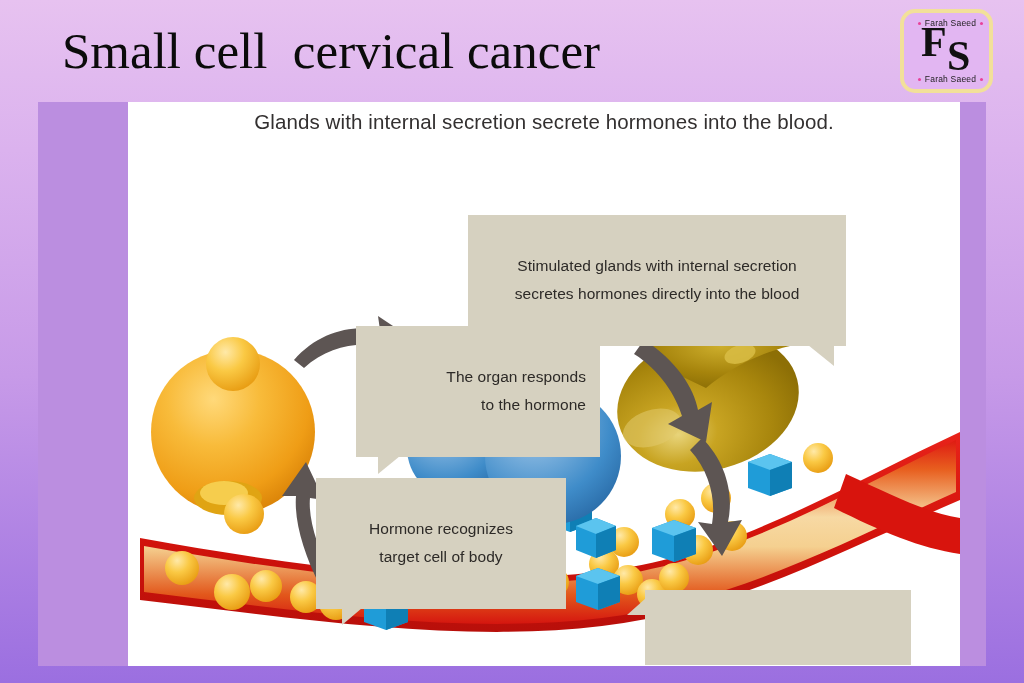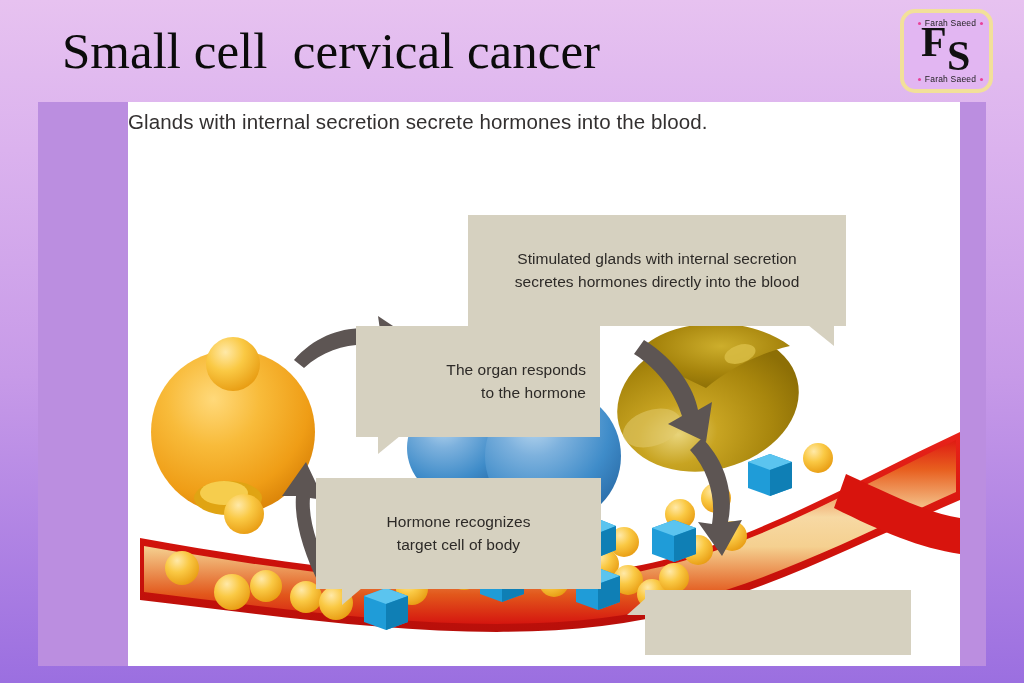--- a/index.html
+++ b/index.html
@@ -52,35 +52,35 @@
   
   #inner-panel{
     position:absolute;left:38px;top:102px;width:948px;height:564px;
     background:#bb8ee0;
   }
   #content-panel{
     position:absolute;left:128px;top:102px;width:832px;height:564px;
     background:#ffffff;overflow:hidden;
   }
   #diagram-heading{
-    position:absolute;left:0;top:8px;width:832px;
+    position:absolute;left:0;top:8px;width:832px;text-align:center;
     font-size:20.5px;color:#333030;font-weight:normal;
     letter-spacing:0.1px;
   }
 
   
   #stage{position:absolute;left:0;top:0;width:832px;height:564px;}
   #stage svg{position:absolute;left:0;top:0;}
 
   
   .callout{
     position:absolute;
     background:#d6d1c0;
     color:#2d2a27;
-    font-size:15.5px;line-height:23px;
+    font-size:15.5px;line-height:28px;
     text-align:center;
     padding:9px 14px 10px 14px;
     box-sizing:border-box;
     white-space:pre-line;
     letter-spacing:0.05px;
   }
   .callout .tail{
     position:absolute;width:0;height:0;
   }
   #callout-secretion{ left:340px; top:113px; width:378px; }
@@ -88,21 +88,21 @@
     right:12px;bottom:-20px;
     border-left:26px solid transparent;
     border-top:21px solid #d6d1c0;
   }
   #callout-organ{ left:228px; top:224px; width:244px;text-align:right; }
   #callout-organ .tail{
     left:22px;bottom:-17px;
     border-right:22px solid transparent;
     border-top:18px solid #d6d1c0;
   }
-  #callout-recognize{ left:188px; top:376px; width:285px; }
+  #callout-recognize{ left:188px; top:376px; width:250px; }
   #callout-recognize .tail{
     left:26px;bottom:-16px;
     border-right:20px solid transparent;
     border-top:17px solid #d6d1c0;
   }
   #callout-travel{ left:517px; top:488px; width:266px; }
   #callout-travel .tail{
     left:-18px;top:8px;
     border-top:17px solid transparent;
     border-right:19px solid #d6d1c0;

